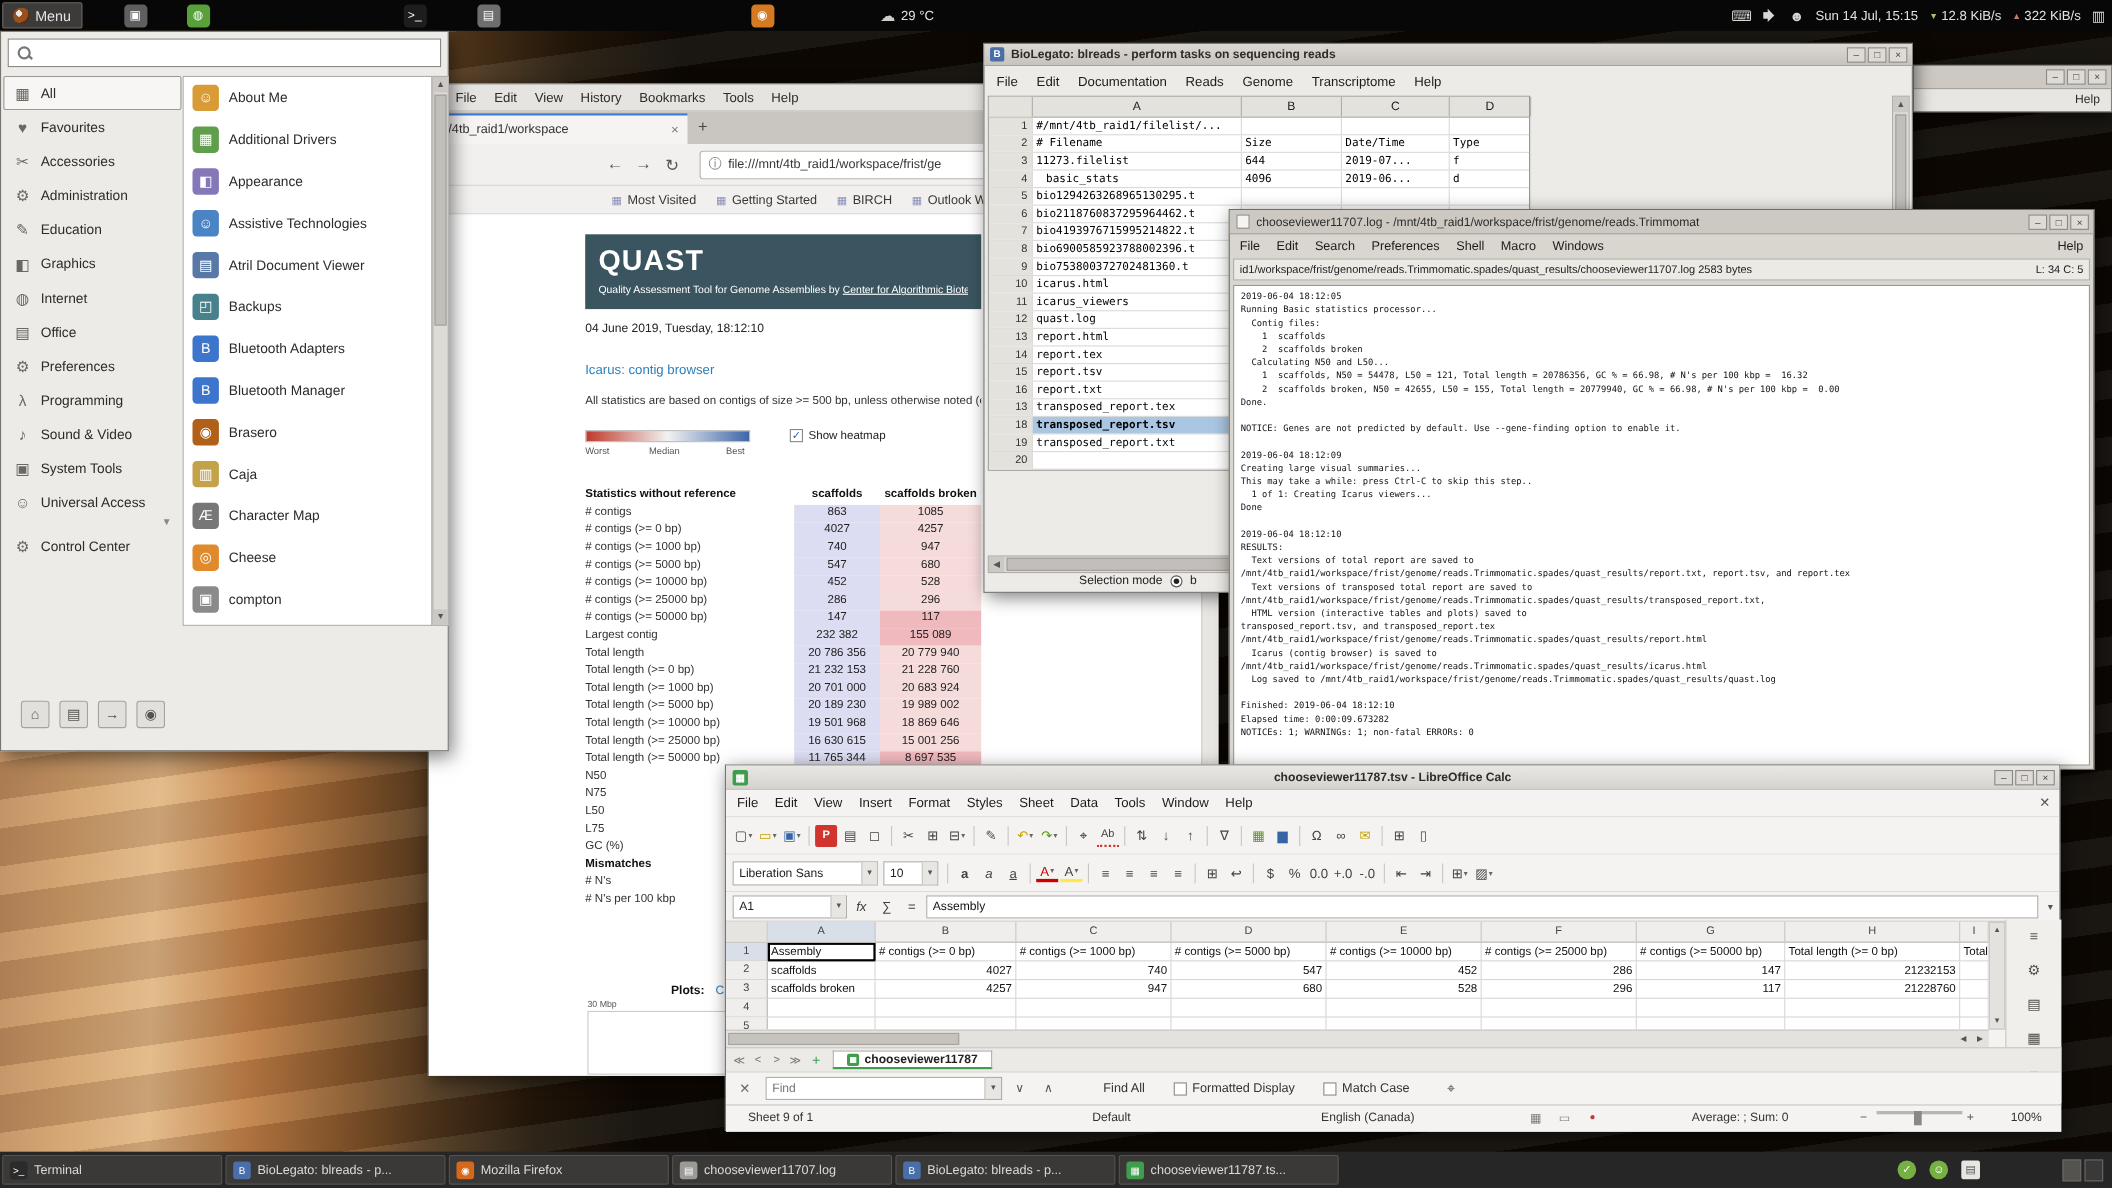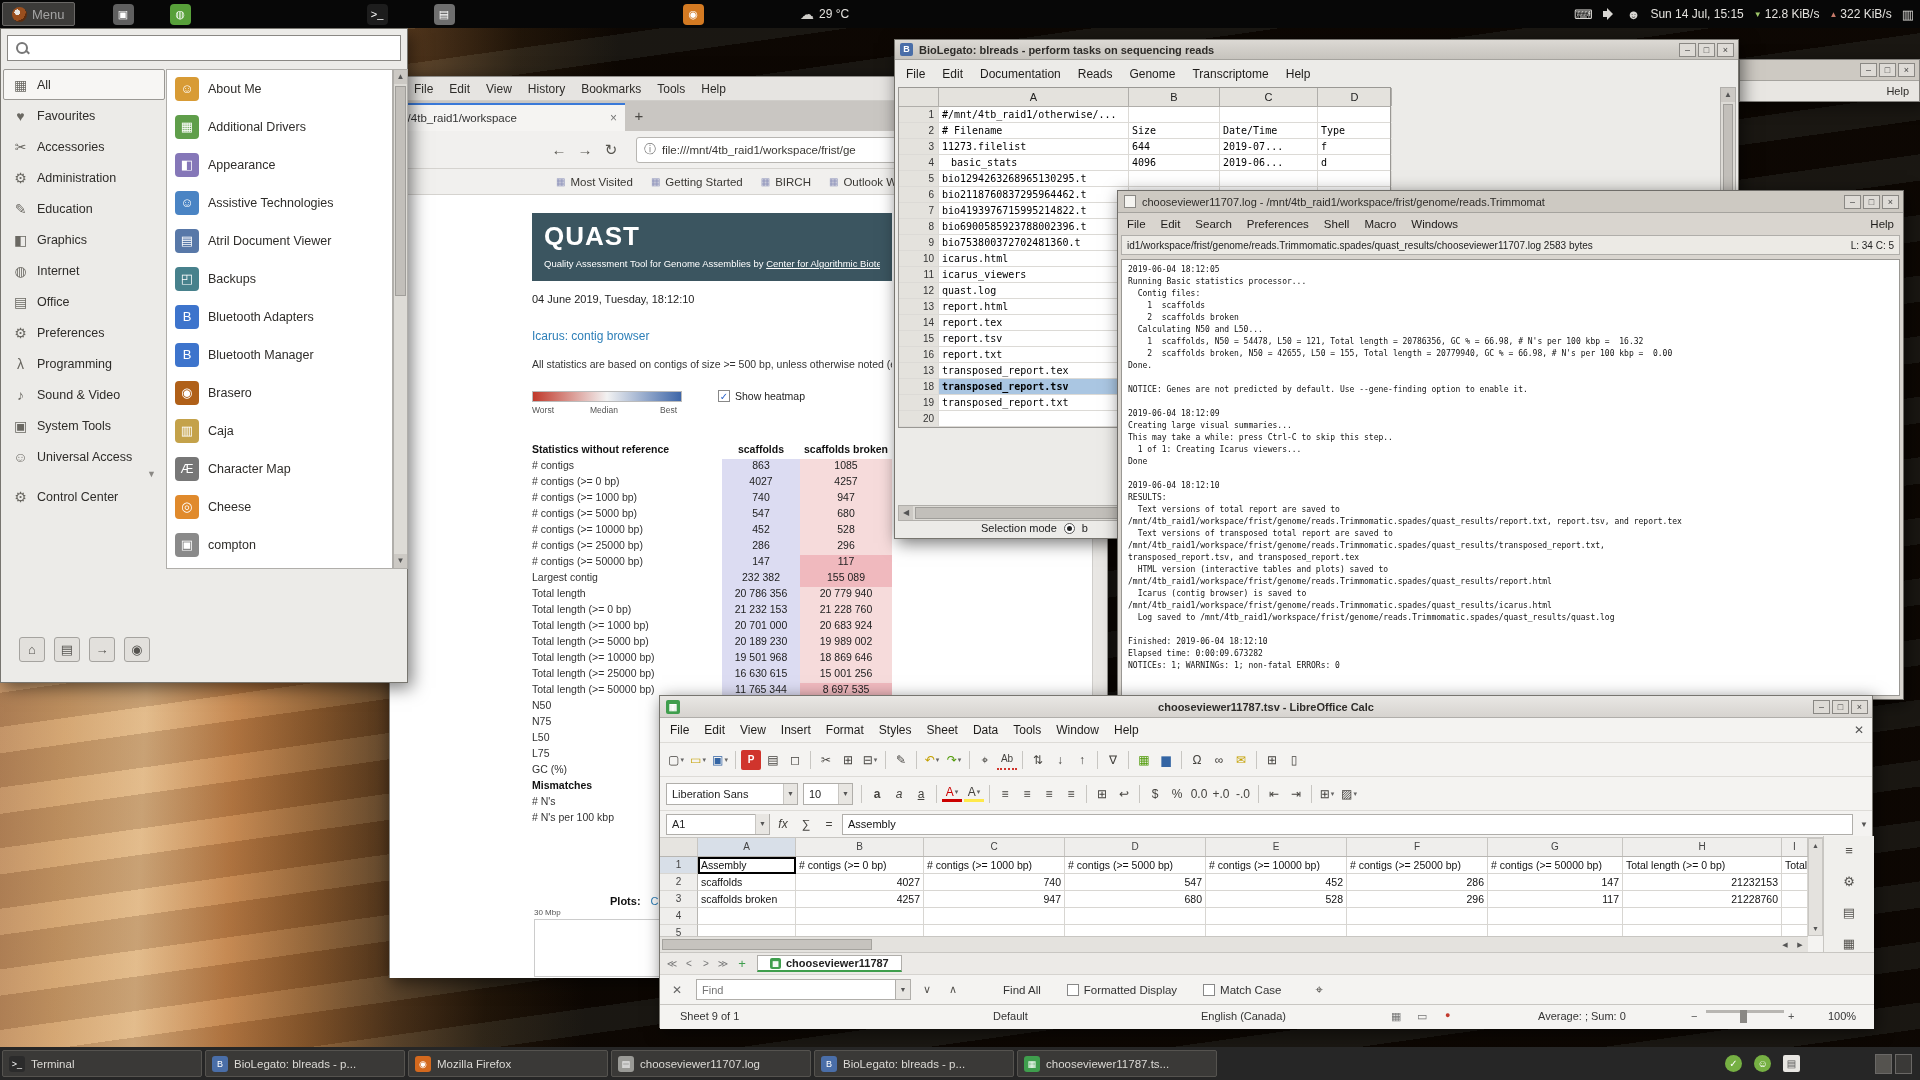--- a/index.html
+++ b/index.html
@@ -8,21 +8,21 @@
 #wallpaper{position:absolute;inset:0;
 background:
 repeating-linear-gradient(172deg, rgba(255,226,180,.10) 0 26px, rgba(80,45,18,.16) 26px 60px),
 linear-gradient(92deg,#b5835a 0px,#d0a06c 90px,#e0b888 170px,#c08048 260px,#8a5a2e 340px,#46301a 430px,#171007 520px,#000 620px,#000 100%);}
 .win{position:absolute;box-shadow:3px 4px 16px rgba(0,0,0,.55);}
 .titlebar{display:flex;align-items:center;font-size:11px;color:#2e2c29;font-weight:bold;}
 .wbtns{margin-left:auto;display:flex;gap:2px;padding-right:4px;}
 .wbtn{width:17px;height:14px;background:#dedbd6;border:1px solid #8a8884;font-size:9px;line-height:12px;text-align:center;color:#444;font-weight:normal;}
 
 #top-panel{position:absolute;left:0;top:0;width:1920px;height:28px;background:#070707;z-index:40;display:flex;align-items:center;color:#e4e2de;}
-#menu-btn{display:flex;align-items:center;gap:5px;height:24px;margin-left:2px;padding:0 9px;background:#3c3b39;border:1px solid #6a6866;border-radius:2px;font-size:13px;color:#a3a3a3;text-align:right;}
+#menu-btn{display:flex;align-items:center;gap:5px;height:24px;margin-left:2px;padding:0 9px;background:#3c3b39;border:1px solid #6a6866;border-radius:2px;font-size:13px;color:#e5e5e5;text-align:right;}
 #menu-btn .mb-ic{width:15px;height:15px;border-radius:8px;background:radial-gradient(circle at 35% 35%,#e8e6e2 20%,#9a4f1e 21% 60%,#5a2d10 61%);}
 #panel-launchers{display:flex;align-items:center;}
 #panel-launchers .launcher{display:inline-block;width:21px;height:21px;border-radius:4px;color:#fff;font-size:11px;line-height:21px;text-align:center;overflow:hidden;}
 #panel-launchers .launcher:nth-of-type(1){margin-left:38px;}
 #panel-launchers .launcher:nth-of-type(2){margin-left:36px;}
 #panel-launchers .launcher:nth-of-type(3){margin-left:176px;}
 #panel-launchers .launcher:nth-of-type(4){margin-left:46px;}
 #panel-launchers .launcher:nth-of-type(5){margin-left:228px;}
 #panel-weather{position:absolute;left:800px;top:0;height:28px;display:flex;align-items:center;gap:5px;font-size:12px;}
 #panel-weather .cloud{color:#cfcdc9;font-size:14px;}
@@ -413,21 +413,21 @@
       <div id="bl-gridhead">
           <div class="blhc blrn"></div>
           <div class="blhc" style="width: 190px; flex: 0 0 190px;">A</div>
           <div class="blhc" style="width: 91px; flex: 0 0 91px;">B</div>
           <div class="blhc" style="width: 98px; flex: 0 0 98px;">C</div>
           <div class="blhc" style="width: 74px; flex: 0 0 74px;">D</div>
         </div>
       <div id="bl-gridbody">
           <div class="blrow">
             <div class="blc blrn">1</div>
-            <div class="blc" style="width: 190px; flex: 0 0 190px;">#/mnt/4tb_raid1/otherwise/...</div>
+            <div class="blc" style="width: 190px; flex: 0 0 190px;">#/mnt/4tb_raid1/filelist/...</div>
             <div class="blc" style="width: 91px; flex: 0 0 91px;"></div>
             <div class="blc" style="width: 98px; flex: 0 0 98px;"></div>
             <div class="blc" style="width: 74px; flex: 0 0 74px;"></div>
           </div>
           <div class="blrow">
             <div class="blc blrn">2</div>
             <div class="blc" style="width: 190px; flex: 0 0 190px;"># Filename</div>
             <div class="blc" style="width: 91px; flex: 0 0 91px;">Size</div>
             <div class="blc" style="width: 98px; flex: 0 0 98px;">Date/Time</div>
             <div class="blc" style="width: 74px; flex: 0 0 74px;">Type</div>
@@ -619,22 +619,22 @@
         <div class="logline">This may take a while: press Ctrl-C to skip this step..</div>
         <div class="logline">  1 of 1: Creating Icarus viewers...</div>
         <div class="logline">Done</div>
         <div class="logline"> </div>
         <div class="logline">2019-06-04 18:12:10</div>
         <div class="logline">RESULTS:</div>
         <div class="logline">  Text versions of total report are saved to</div>
         <div class="logline">/mnt/4tb_raid1/workspace/frist/genome/reads.Trimmomatic.spades/quast_results/report.txt, report.tsv, and report.tex</div>
         <div class="logline">  Text versions of transposed total report are saved to</div>
         <div class="logline">/mnt/4tb_raid1/workspace/frist/genome/reads.Trimmomatic.spades/quast_results/transposed_report.txt,</div>
+        <div class="logline">  HTML version (interactive tables and plots) saved to</div>
         <div class="logline">transposed_report.tsv, and transposed_report.tex</div>
-        <div class="logline">  HTML version (interactive tables and plots) saved to</div>
         <div class="logline">/mnt/4tb_raid1/workspace/frist/genome/reads.Trimmomatic.spades/quast_results/report.html</div>
         <div class="logline">  Icarus (contig browser) is saved to</div>
         <div class="logline">/mnt/4tb_raid1/workspace/frist/genome/reads.Trimmomatic.spades/quast_results/icarus.html</div>
         <div class="logline">  Log saved to /mnt/4tb_raid1/workspace/frist/genome/reads.Trimmomatic.spades/quast_results/quast.log</div>
         <div class="logline"> </div>
         <div class="logline">Finished: 2019-06-04 18:12:10</div>
         <div class="logline">Elapsed time: 0:00:09.673282</div>
         <div class="logline">NOTICEs: 1; WARNINGs: 1; non-fatal ERRORs: 0</div>
       </div>
   </div>

